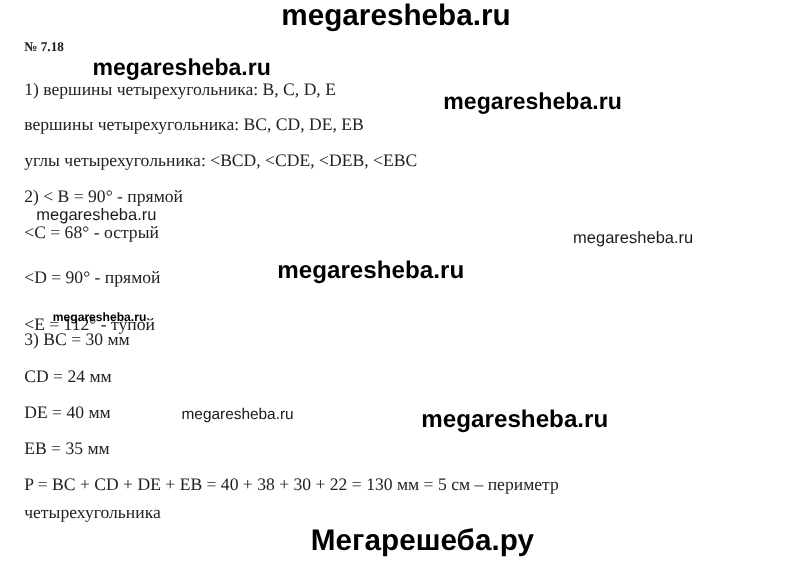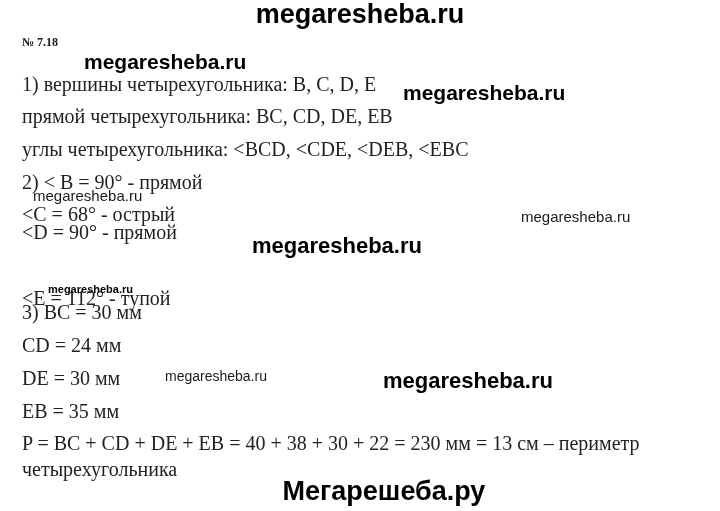--- a/index.html
+++ b/index.html
@@ -8,21 +8,21 @@
     height: 511px;
     position: relative;
     background: #ffffff;
     overflow: hidden;
     font-family: "Liberation Serif", serif;
   }
   .sol-line {
     position: absolute;
     left: 22px;
     font-family: "Liberation Serif", serif;
-    font-size: 20px;
+    font-size: 16px;
     color: #222222;
     white-space: nowrap;
     line-height: 1.1;
   }
   .heading-number {
     position: absolute;
     left: 22px;
     top: 35px;
     font-family: "Liberation Serif", serif;
     font-size: 12px;
@@ -67,31 +67,31 @@
 
 <div class="wm wm-bold wm-top">megaresheba.ru</div>
 
 <div class="heading-number">№ 7.18</div>
 
 <div class="wm wm-bold wm-after-num">megaresheba.ru</div>
 
 <div class="wm wm-bold wm-right-1">megaresheba.ru</div>
 
 <div class="sol-line" style="top:73px">1) вершины четырехугольника: B, C, D, E</div>
-<div class="sol-line" style="top:105px">прямой четырехугольника: BC, CD, DE, EB</div>
+<div class="sol-line" style="top:105px">вершины четырехугольника: BC, CD, DE, EB</div>
 <div class="sol-line" style="top:138px">углы четырехугольника: &lt;BCD, &lt;CDE, &lt;DEB, &lt;EBC</div>
 <div class="sol-line" style="top:171px">2) &lt; B = 90° - прямой</div>
 <div class="sol-line" style="top:203px">&lt;C = 68° - острый</div>
-<div class="sol-line" style="top:221px">&lt;D = 90° - прямой</div>
+<div class="sol-line" style="top:244px">&lt;D = 90° - прямой</div>
 <div class="sol-line" style="top:287px">&lt;E = 112° - тупой</div>
 <div class="sol-line" style="top:301px">3) BC = 30 мм</div>
 <div class="sol-line" style="top:334px">CD = 24 мм</div>
-<div class="sol-line" style="top:367px">DE = 30 мм</div>
+<div class="sol-line" style="top:367px">DE = 40 мм</div>
 <div class="sol-line" style="top:400px">EB = 35 мм</div>
-<div class="sol-line" style="top:432px">P = BC + CD + DE + EB = 40 + 38 + 30 + 22 = 230 мм = 13 см – периметр</div>
+<div class="sol-line" style="top:432px">P = BC + CD + DE + EB = 40 + 38 + 30 + 22 = 130 мм = 5 см – периметр</div>
 <div class="sol-line" style="top:458px">четырехугольника</div>
 
 <div class="wm wm-reg  wm-left-reg-1">megaresheba.ru</div>
 <div class="wm wm-reg  wm-right-reg-1">megaresheba.ru</div>
 <div class="wm wm-bold wm-mid-bold">megaresheba.ru</div>
 <div class="wm wm-bold wm-small-bold">megaresheba.ru</div>
 <div class="wm wm-reg  wm-left-reg-2">megaresheba.ru</div>
 <div class="wm wm-bold wm-right-2">megaresheba.ru</div>
 
 <div class="footer-brand">Мегарешеба.ру</div>

